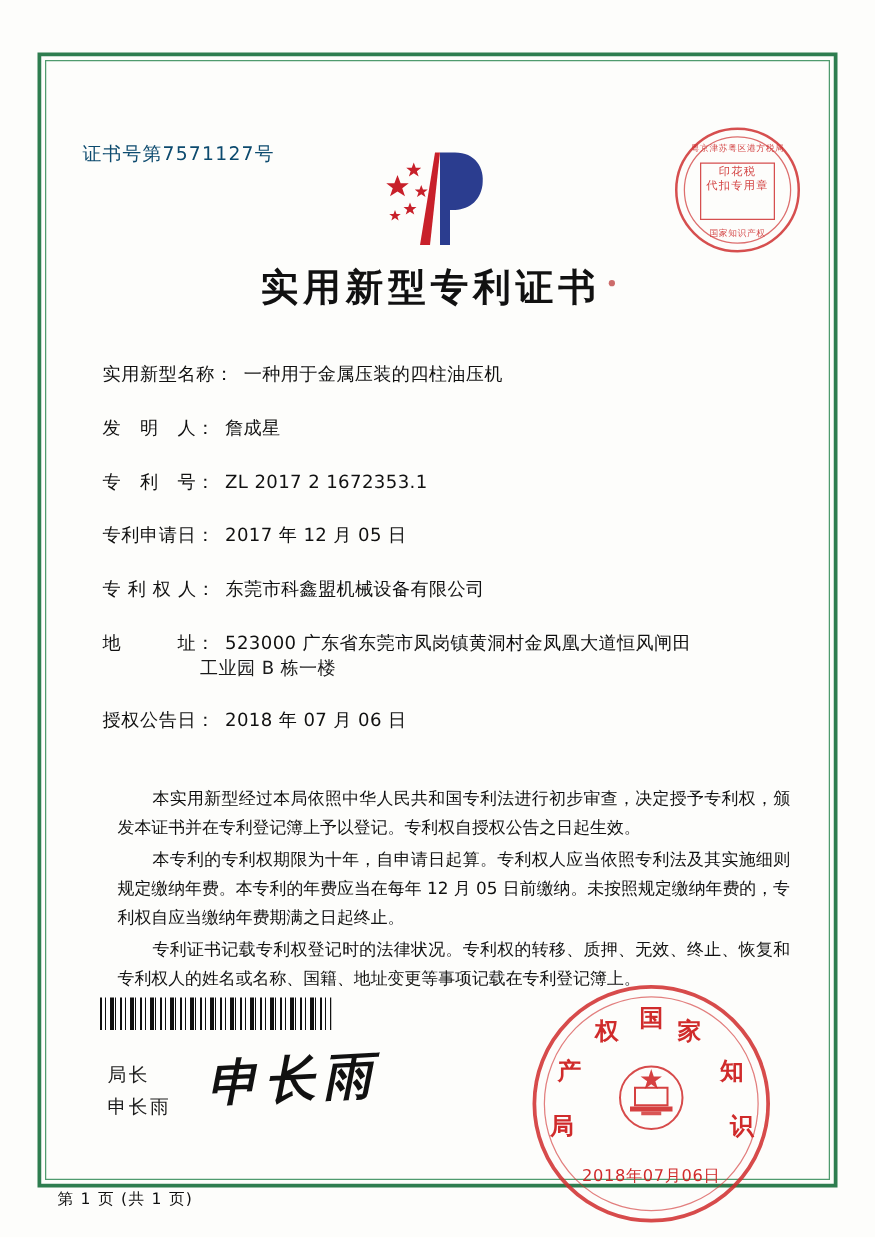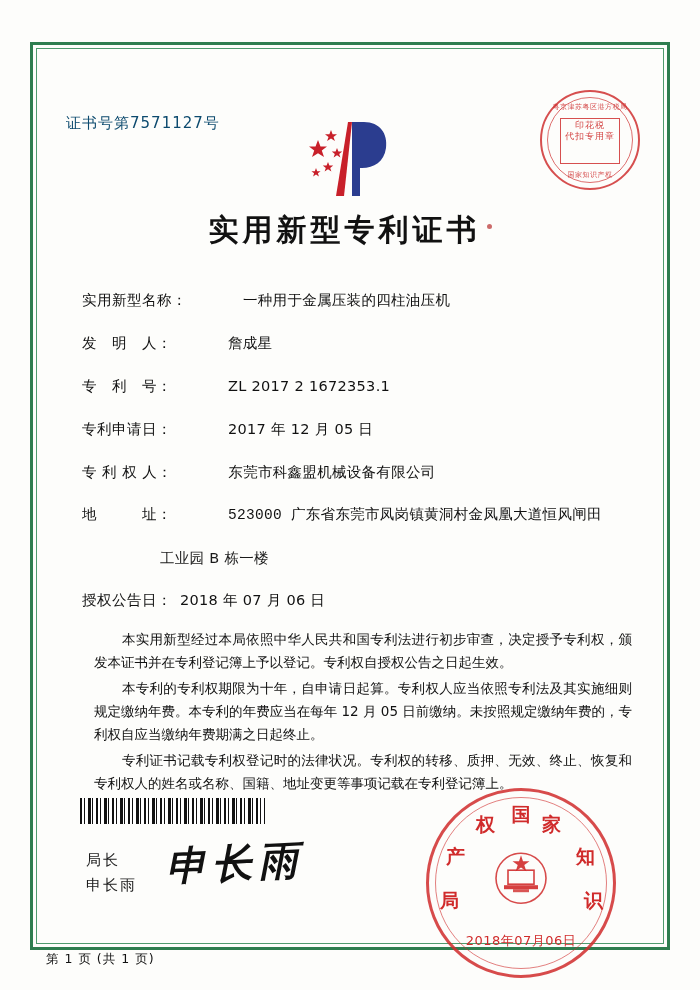--- a/index.html
+++ b/index.html
@@ -68,21 +68,21 @@
     top: 58px;
     transform: translateX(-50%);
     width: 120px;
     height: 86px;
   }
 
   
   .stamp-top {
     position: absolute;
     right: 14px;
-    top: 32px;
+    top: 44px;
     width: 100px;
     height: 100px;
   }
   .stamp-top .ring {
     position: absolute;
     inset: 0;
     border: 2.5px solid #cf3030;
     border-radius: 50%;
     opacity: .85;
   }
@@ -155,33 +155,32 @@
     left: 36px;
     right: 20px;
     top: 232px;
     font-size: 14.5px;
     line-height: 20px;
   }
   .field-row {
     display: flex;
     margin-bottom: 23px;
     align-items: flex-start;
-    gap: 48px;
   }
   .field-label {
     white-space: nowrap;
     color: #111;
     letter-spacing: .5px;
   }
   .field-value {
     margin-left: 8px;
     color: #111;
     letter-spacing: .3px;
   }
-  .field-row.addr { margin-bottom: 23px; font-family: Liberation Mono, monospace; }
+  .field-row.addr { margin-bottom: 0; }
   .addr-cont {
     margin-left: 78px;
     margin-bottom: 22px;
     letter-spacing: .3px;
     font-size: 14.5px;
   }
   .two-col {
     display: flex;
     margin-bottom: 18px;
   }

